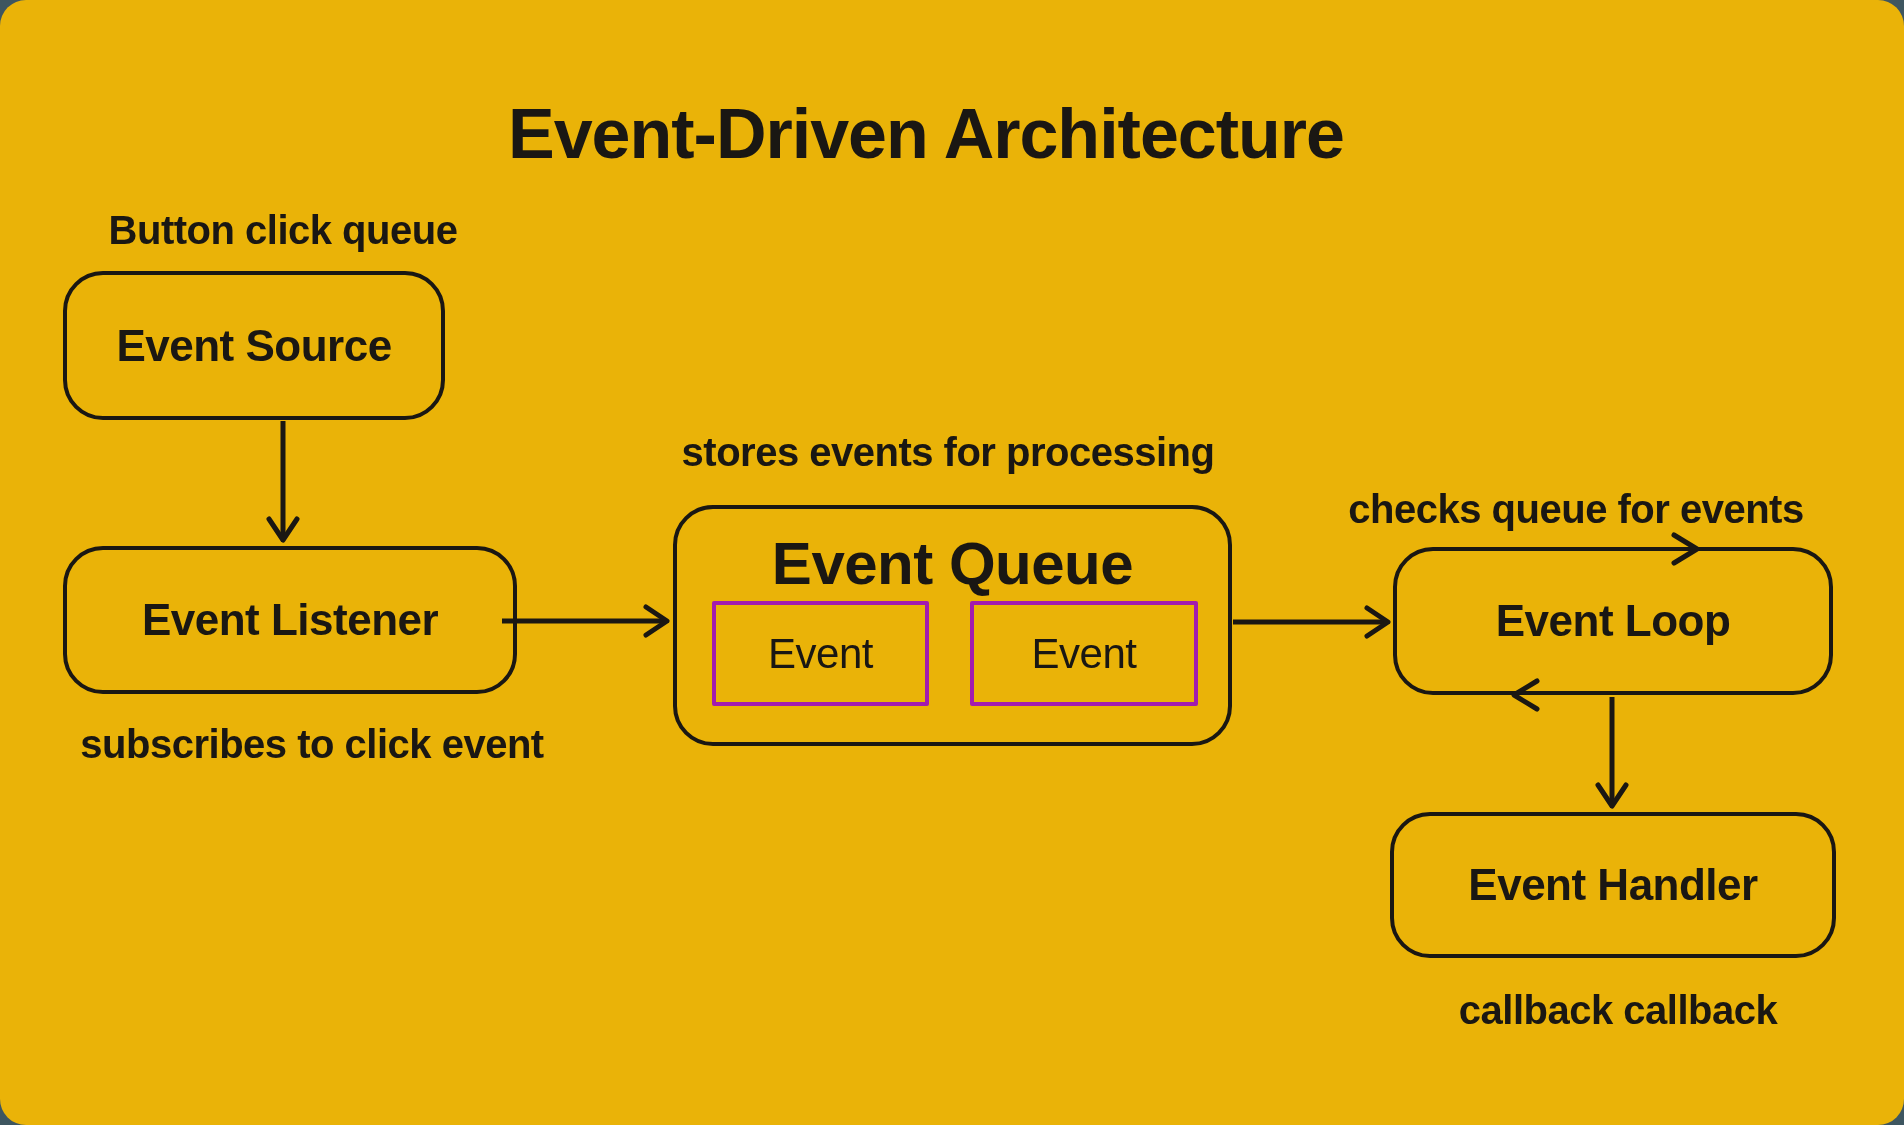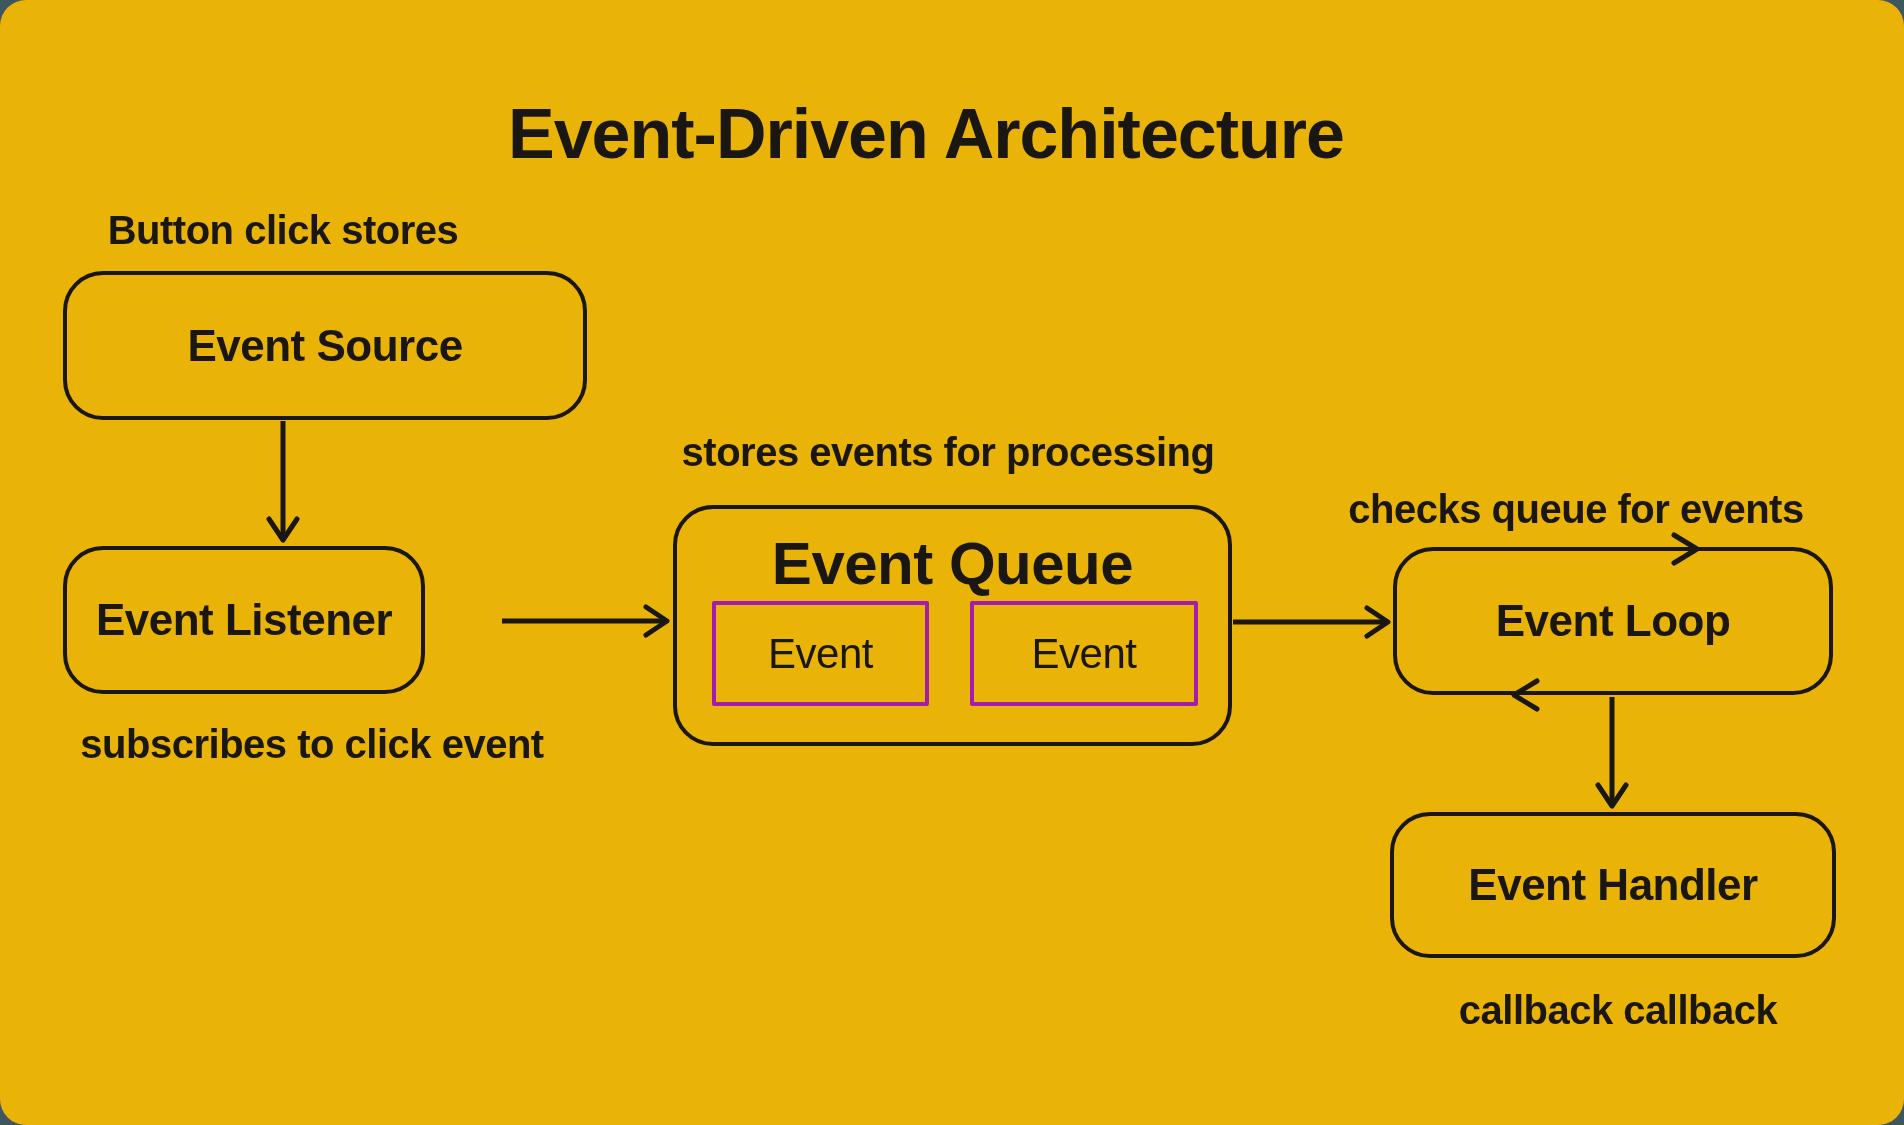--- a/index.html
+++ b/index.html
@@ -16,22 +16,22 @@
   }
   .annot{
     position:absolute;transform:translate(-50%,-50%);white-space:nowrap;
     font-size:40px;font-weight:700;letter-spacing:-0.5px;color:#1A1713;
   }
   .node{
     position:absolute;box-sizing:border-box;border:4px solid #1A1713;border-radius:40px;
     display:flex;align-items:center;justify-content:center;
     font-size:44px;font-weight:700;letter-spacing:-0.5px;color:#1A1713;background:transparent;
   }
-  #node-event-source{left:63px;top:271px;width:524px;height:149px;}
-  #node-event-listener{left:63px;top:546px;width:362px;height:148px;}
+  #node-event-source{left:63px;top:271px;width:382px;height:149px;}
+  #node-event-listener{left:63px;top:546px;width:454px;height:148px;}
   #node-event-loop{left:1393px;top:547px;width:440px;height:148px;}
   #node-event-handler{left:1390px;top:812px;width:446px;height:146px;}
   #node-event-queue{left:673px;top:505px;width:559px;height:241px;display:block;}
   .queue-title{
     position:absolute;left:0;right:0;top:20px;text-align:center;
     font-size:60px;font-weight:700;letter-spacing:-0.5px;color:#1A1713;
   }
   .event-item{
     position:absolute;box-sizing:border-box;border:4px solid #a21caf;border-radius:2px;
     display:flex;align-items:center;justify-content:center;
@@ -42,21 +42,21 @@
   svg.arrows{position:absolute;inset:0;pointer-events:none;}
 </style>
 </head>
 <body>
 
 <div class="stage">
   <div class="card">
 
     <div class="title">Event-Driven Architecture</div>
 
-    <div class="annot" style="left:283px;top:230px">Button click stores</div>
+    <div class="annot" style="left:283px;top:230px">Button click queue</div>
     <div class="annot" style="left:312px;top:744px">subscribes to click event</div>
     <div class="annot" style="left:948px;top:452px">stores events for processing</div>
     <div class="annot" style="left:1576px;top:509px">checks queue for events</div>
     <div class="annot" style="left:1618px;top:1010px">callback callback</div>
 
     <div class="node" id="node-event-source">
       <span>Event Source</span>
     </div>
 
     <div class="node" id="node-event-listener">

